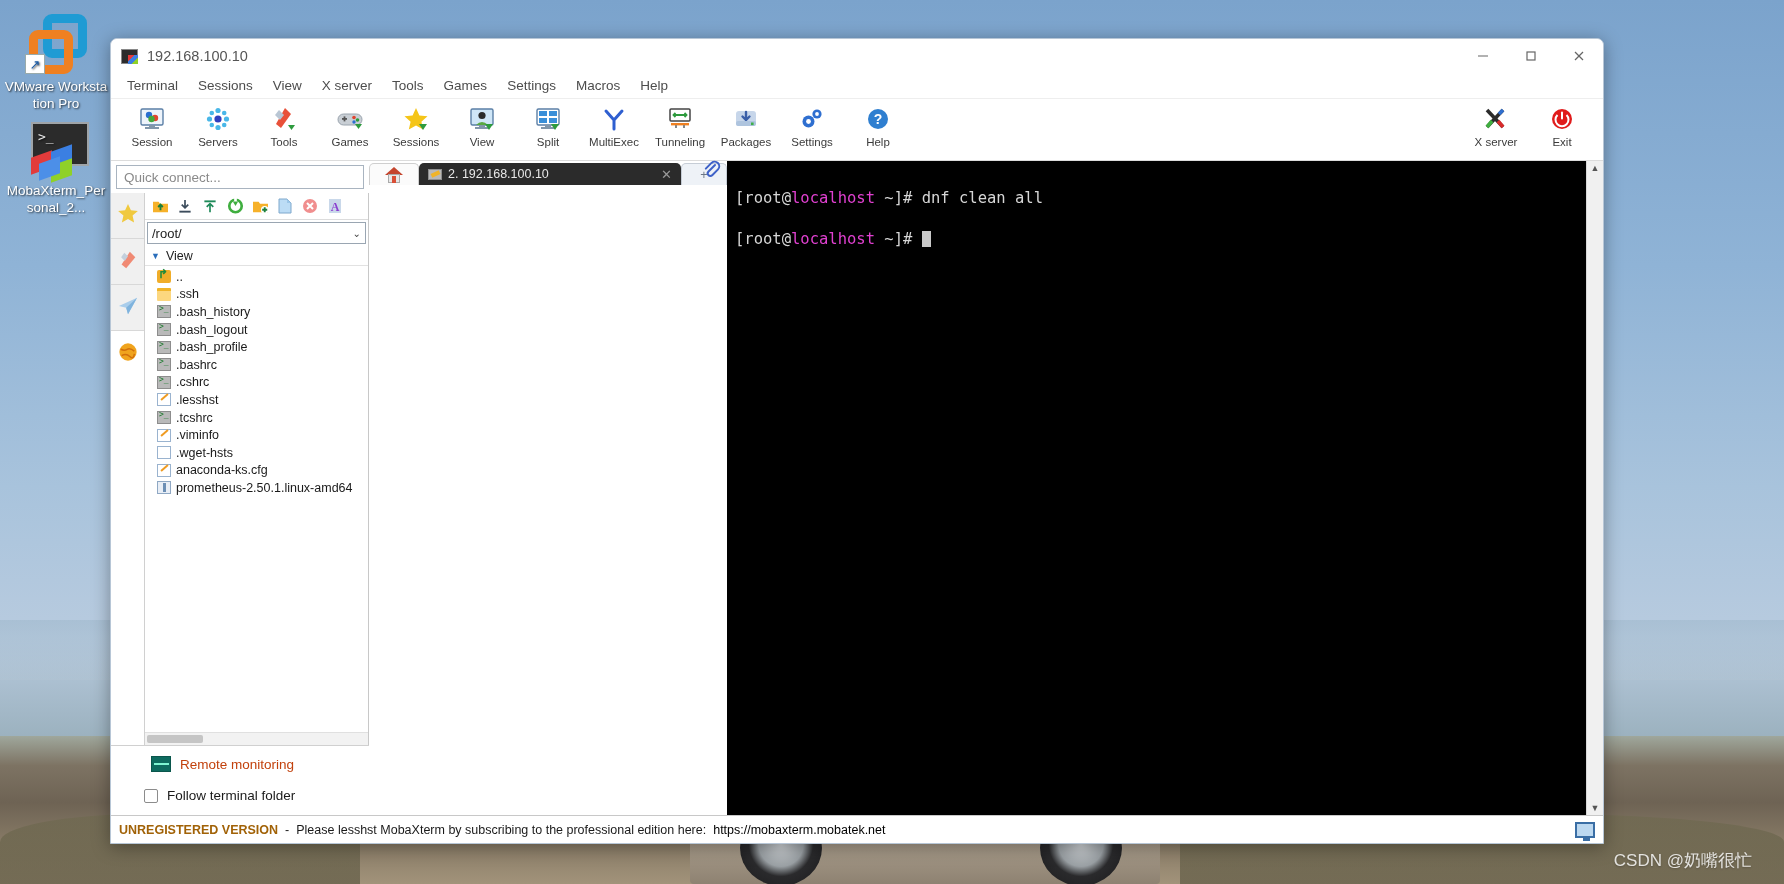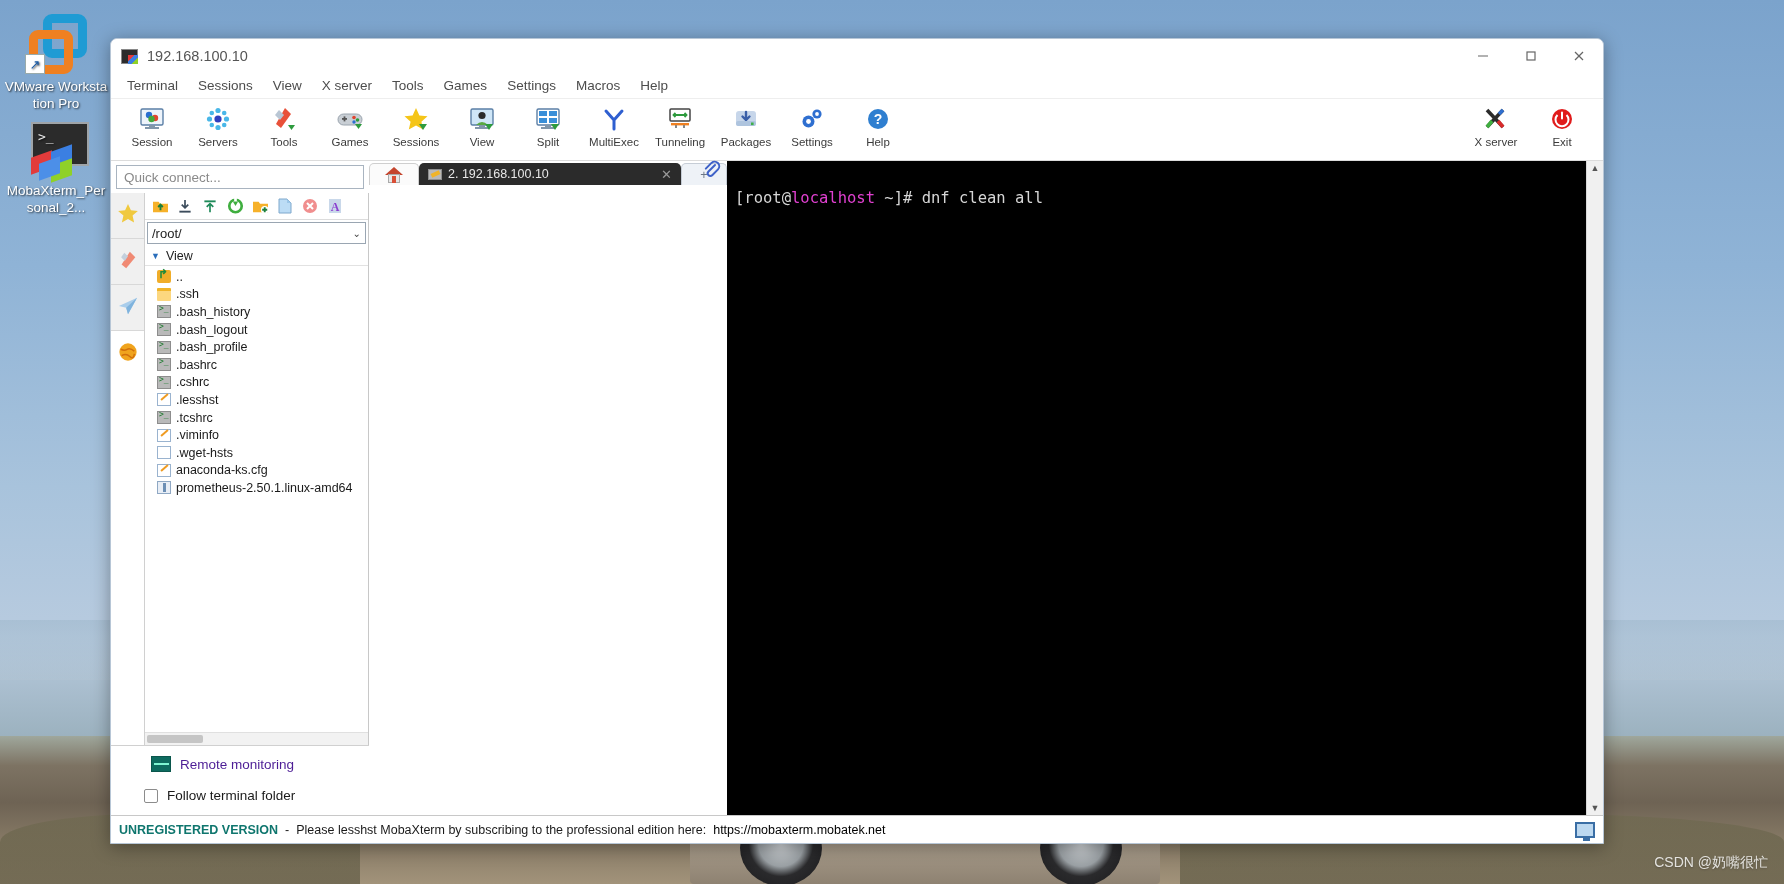--- a/index.html
+++ b/index.html
@@ -177,21 +177,21 @@
   .fi.folder { background:#fcd77f; border-top: 3px solid #f0b429; border-radius:1px; }
   .fi.sh { background:#b9b9b9; border:1px solid #8d8d8d; }
   .fi.sh:after{ content:'>_'; position:absolute; left:1px; top:-2px; font-size:8px; color:#1d7a2e; font-family:"DejaVu Sans Mono",monospace;}
   .fi.doc { background:#fff; border:1px solid #9ab3cf; }
   .fi.doc.pencil:after{ content:''; position:absolute; left:2px; top:2px; width:9px; height:2px; background:#ef9b21; transform: rotate(-40deg);}
   .fi.arch { background:#e8eef6; border:1px solid #8fa8c4; }
   .fi.arch:after{ content:''; position:absolute; left:5px; top:1px; width:3px; height:9px; background:#6c8fb5;}
   .fb-hscroll { height: 13px; border-top: 1px solid #e0e0e0; background: #f2f2f2; padding: 2px 2px; }
   .fb-hscroll .thumb { width: 56px; height: 8px; background: #c5c5c5; border-radius: 2px; }
   .lp-bottom { border-top: 1px solid #d0d0d0; background: #fff; padding: 10px 0 12px 0; }
-  .lp-rm { display: flex; align-items: center; gap: 9px; padding-left: 40px; font-size: 13.5px; color: #4c1d95; }
+  .lp-rm { display: flex; align-items: center; gap: 9px; padding-left: 40px; font-size: 13.5px; color: #c2410c; }
   .rm-ic { width: 20px; height: 16px; background: #0d6b5f; border: 1px solid #0a564c; position: relative; }
   .rm-ic:after { content:''; position:absolute; left:2px; top:6px; width:15px; height:2px; background:#7ef5d2; }
   .lp-follow { display: flex; align-items: center; gap: 9px; padding-left: 33px; margin-top: 16px; font-size: 13.5px; color: #1a1a1a; }
   .cbx { width: 14px; height: 14px; border: 1px solid #8c8c8c; background: #fff; border-radius: 2px; }
 
   
   .rightpanel { flex: 1; display: flex; flex-direction: row; min-width: 0; background: #fff; }
   .tabstrip {
     height: 24px; flex: 0 0 24px; display: flex; align-items: flex-end;
     background: #fff; position: relative;
@@ -226,30 +226,30 @@
     display: flex; flex-direction: column; justify-content: space-between; align-items: center;
     padding: 2px 0;
   }
   .vsarr { font-size: 9px; color: #555; }
 
   
   .footer {
     height: 28px; flex: 0 0 28px; background: #fff; border-top: 1px solid #c8c8c8;
     display: flex; align-items: center; padding-left: 8px; gap: 7px; font-size: 12.5px; color: #1a1a1a;
   }
-  .footer .unreg { font-weight: bold; color: #0f766e; }
+  .footer .unreg { font-weight: bold; color: #a16207; }
   .footer .lnk { color: #000000; }
   .footer .fspacer { flex: 1; }
   .monitor-ic { width: 20px; height: 16px; border: 2px solid #3a6ea5; background: #bcd8f0; margin-right: 8px; position: relative;}
   .monitor-ic:after{ content:''; position:absolute; left:6px; bottom:-5px; width:7px; height:3px; background:#3a6ea5;}
 
   
   .watermark {
-    position: absolute; right: 16px; bottom: 12px;
-    color: rgba(255,255,255,.82); font-size: 14px;
+    position: absolute; right: 32px; bottom: 12px;
+    color: rgba(255,255,255,.82); font-size: 17px;
     text-shadow: 0 1px 2px rgba(0,0,0,.25);
   }
 </style>
 </head>
 <body>
 
 <div class="desk-horizon"></div>
 <div class="desk-ground"></div>
 <div class="bush" style="left:0;width:360px;"></div>
 <div class="bush" style="left:1180px;width:604px;"></div>
@@ -704,20 +704,21 @@
         <div class="attach-row">
           <svg width="20" height="20" viewBox="0 0 20 20">
             <path d="M14 6 L7.5 12.5 a2.6 2.6 0 0 0 3.7 3.7 L17 10.4 a4.6 4.6 0 0 0 -6.5 -6.5 L4.8 9.6" stroke="#3f62c8" stroke-width="2" fill="none" stroke-linecap="round"></path>
           </svg>
         </div>
       </div>
 
       <div class="termwrap">
         <div class="terminal">
 <div><span class="t-user">[root@</span><span class="t-host">localhost</span><span class="t-user"> ~]# dnf clean all</span></div>
+<div><span class="t-user">[root@</span><span class="t-host">localhost</span><span class="t-user"> ~]# </span><span class="cursor"></span></div>
         </div>
         <div class="vscroll">
           <span class="vsarr">▲</span>
           <span class="vsarr">▼</span>
         </div>
       </div>
     </div>
   </div>
 
   <div class="footer">

